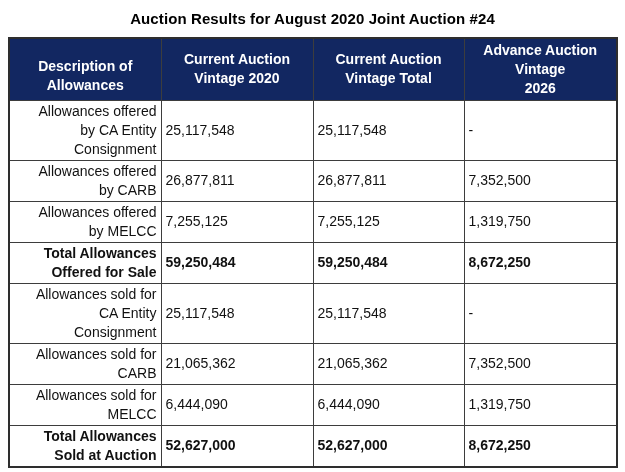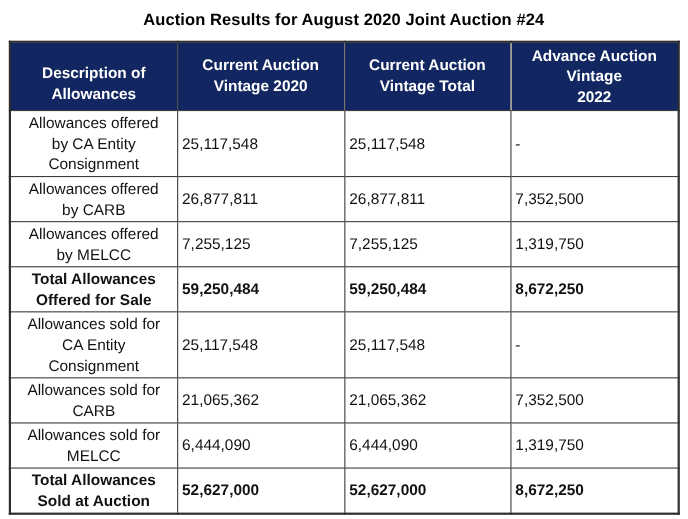--- a/index.html
+++ b/index.html
@@ -40,21 +40,21 @@
     background: var(--header-bg, #122761);
     color: var(--header-text, #ffffff);
     font-weight: bold;
     text-align: center;
     vertical-align: middle;
   }
   tr.header-row th.desc-head {
     vertical-align: bottom;
     padding-bottom: 5px;
   }
-  td.label-cell { text-align: center; padding-left: 6px; vertical-align: middle; }
+  td.label-cell { text-align: right; padding-left: 6px; vertical-align: middle; }
   td.num-cell   { vertical-align: middle; }
   tr.h3 { height: 60px; }
   tr.h2 { height: 41px; }
   tr.h2s { height: 38px; }
   tr.total-row td { font-weight: bold; }
 </style>
 </head>
 <body>
 
 <div class="page">
@@ -71,21 +71,21 @@
     <tbody>
       <tr class="header-row">
         <th class="desc-head">Description of
 Allowances</th>
         <th>Current Auction
 Vintage 2020</th>
         <th>Current Auction
 Vintage Total</th>
         <th>Advance Auction
 Vintage
-2022</th>
+2026</th>
       </tr>
 
       <tr class="h3">
         <td class="label-cell">Allowances offered
 by CA Entity
 Consignment</td>
         <td class="num-cell">25,117,548</td>
         <td class="num-cell">25,117,548</td>
         <td class="num-cell">-</td>
       </tr>

